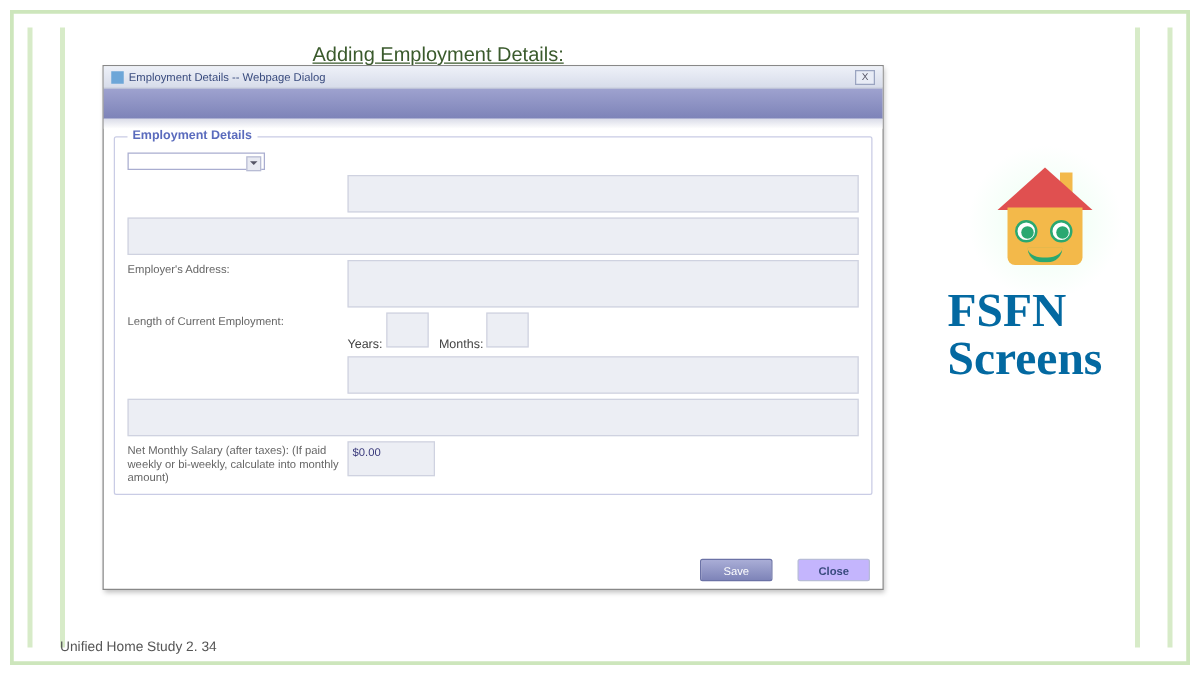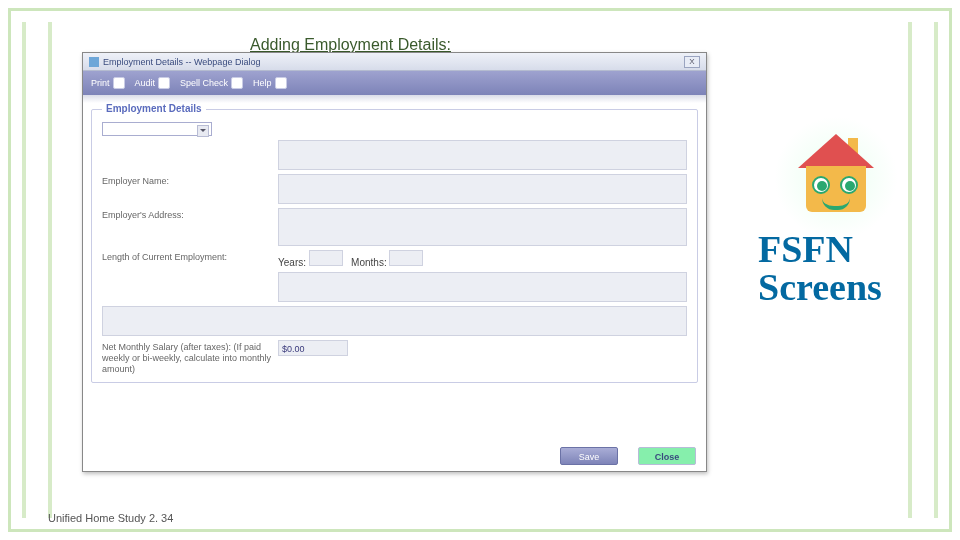--- a/index.html
+++ b/index.html
@@ -32,30 +32,30 @@
   .banner-title{flex:1;font-size:11px;letter-spacing:.3px}
   .banner-actions{display:flex;gap:10px;font-size:9px;font-style:normal}
   .ba{display:flex;align-items:center;gap:3px}
   .ba .ic{width:12px;height:12px;background:#fff;border-radius:2px;border:1px solid #c9cce5;display:inline-block}
   .sep{height:8px;background:linear-gradient(#dadce8,#fff)}
   .groupbox{margin:6px 8px 4px 8px;border:1px solid #c9cce5;border-radius:2px;padding:12px 10px 4px 10px;position:relative}
   .groupbox-title{position:absolute;top:-7px;left:10px;background:#fff;padding:0 4px;color:#5a6bbd;font-weight:bold;font-size:10px}
   .frow{display:flex;align-items:flex-start;margin-bottom:4px}
   .flabel{width:176px;color:#666;font-size:9px;line-height:1.2;padding-top:2px}
   .bigbox{flex:1;height:30px;background:#eceef4;border:1px solid #cfd2e0}
-  .smallbox{height:16px;background:#eceef4;border:1px solid #cfd2e0}
+  .smallbox{height:28px;background:#eceef4;border:1px solid #cfd2e0}
   .memsel{width:110px;height:14px;border:1px solid #a9add0;background:#fff;position:relative}
   .memsel::after{content:"";position:absolute;right:2px;top:2px;width:10px;height:10px;background:#e8eaf2;border:1px solid #b8bcd4}
   .memsel::before{content:"";position:absolute;right:5px;top:6px;width:0;height:0;border-left:3px solid transparent;border-right:3px solid transparent;border-top:3px solid #556;z-index:1}
   .ymbox{width:34px;display:inline-block}
   .salbox{width:70px;display:inline-block;text-align:left;padding-left:3px;color:#3a3a7c;font-size:9px;line-height:16px}
   .btnbar{position:absolute;bottom:6px;right:10px;display:flex;gap:20px}
   .dbtn{width:58px;height:18px;font-size:9px;text-align:center;line-height:18px;border-radius:2px}
   .dbtn.save{background:linear-gradient(#a9add6,#7e84b8);color:#fff;border:1px solid #6b72a6}
-  .dbtn.close{background:#86efac;color:#394b7e;border:1px solid #b7bcd8;font-weight:bold}
+  .dbtn.close{background:#c4b5fd;color:#394b7e;border:1px solid #b7bcd8;font-weight:bold}
 </style>
 </head>
 <body>
 
 <div class="outer-frame top"></div>
 <div class="outer-frame bot"></div>
 <div class="outer-frame left"></div>
 <div class="outer-frame right"></div>
 <div class="inner-left"></div>
 <div class="inner-right"></div>
@@ -74,54 +74,35 @@
 </div>
 <div class="side-label">FSFN Screens</div>
 
 <div class="dialog">
   <div class="dlg-titlebar">
     <span class="favicon"></span>
     <span class="ttl">Employment Details -- Webpage Dialog</span>
     <span class="xbtn">X</span>
   </div>
   <div class="banner">
-    <div class="banner-actions">
-      <span class="ba">
-          <span>Print</span>
-          <span class="ic"></span>
-        </span>
-      <span class="ba">
-          <span>Audit</span>
-          <span class="ic"></span>
-        </span>
-      <span class="ba">
-          <span>Spell Check</span>
-          <span class="ic"></span>
-        </span>
-      <span class="ba">
-          <span>Help</span>
-          <span class="ic"></span>
-        </span>
-    </div>
   </div>
   <div class="sep"></div>
 
   <div class="groupbox">
     <div class="groupbox-title">Employment Details</div>
 
     <div class="frow">
       <div class="memsel"></div>
     </div>
     <div class="frow">
         <div class="flabel"></div>
         <div class="bigbox"></div>
       </div>
 
     <div class="frow">
-      <div class="flabel">Employer Name:</div>
       <div class="bigbox"></div>
     </div>
 
     <div class="frow">
       <div class="flabel">Employer's Address:</div>
       <div class="bigbox" style="height:38px"></div>
     </div>
 
     <div class="frow">
       <div class="flabel">Length of Current Employment:</div>

